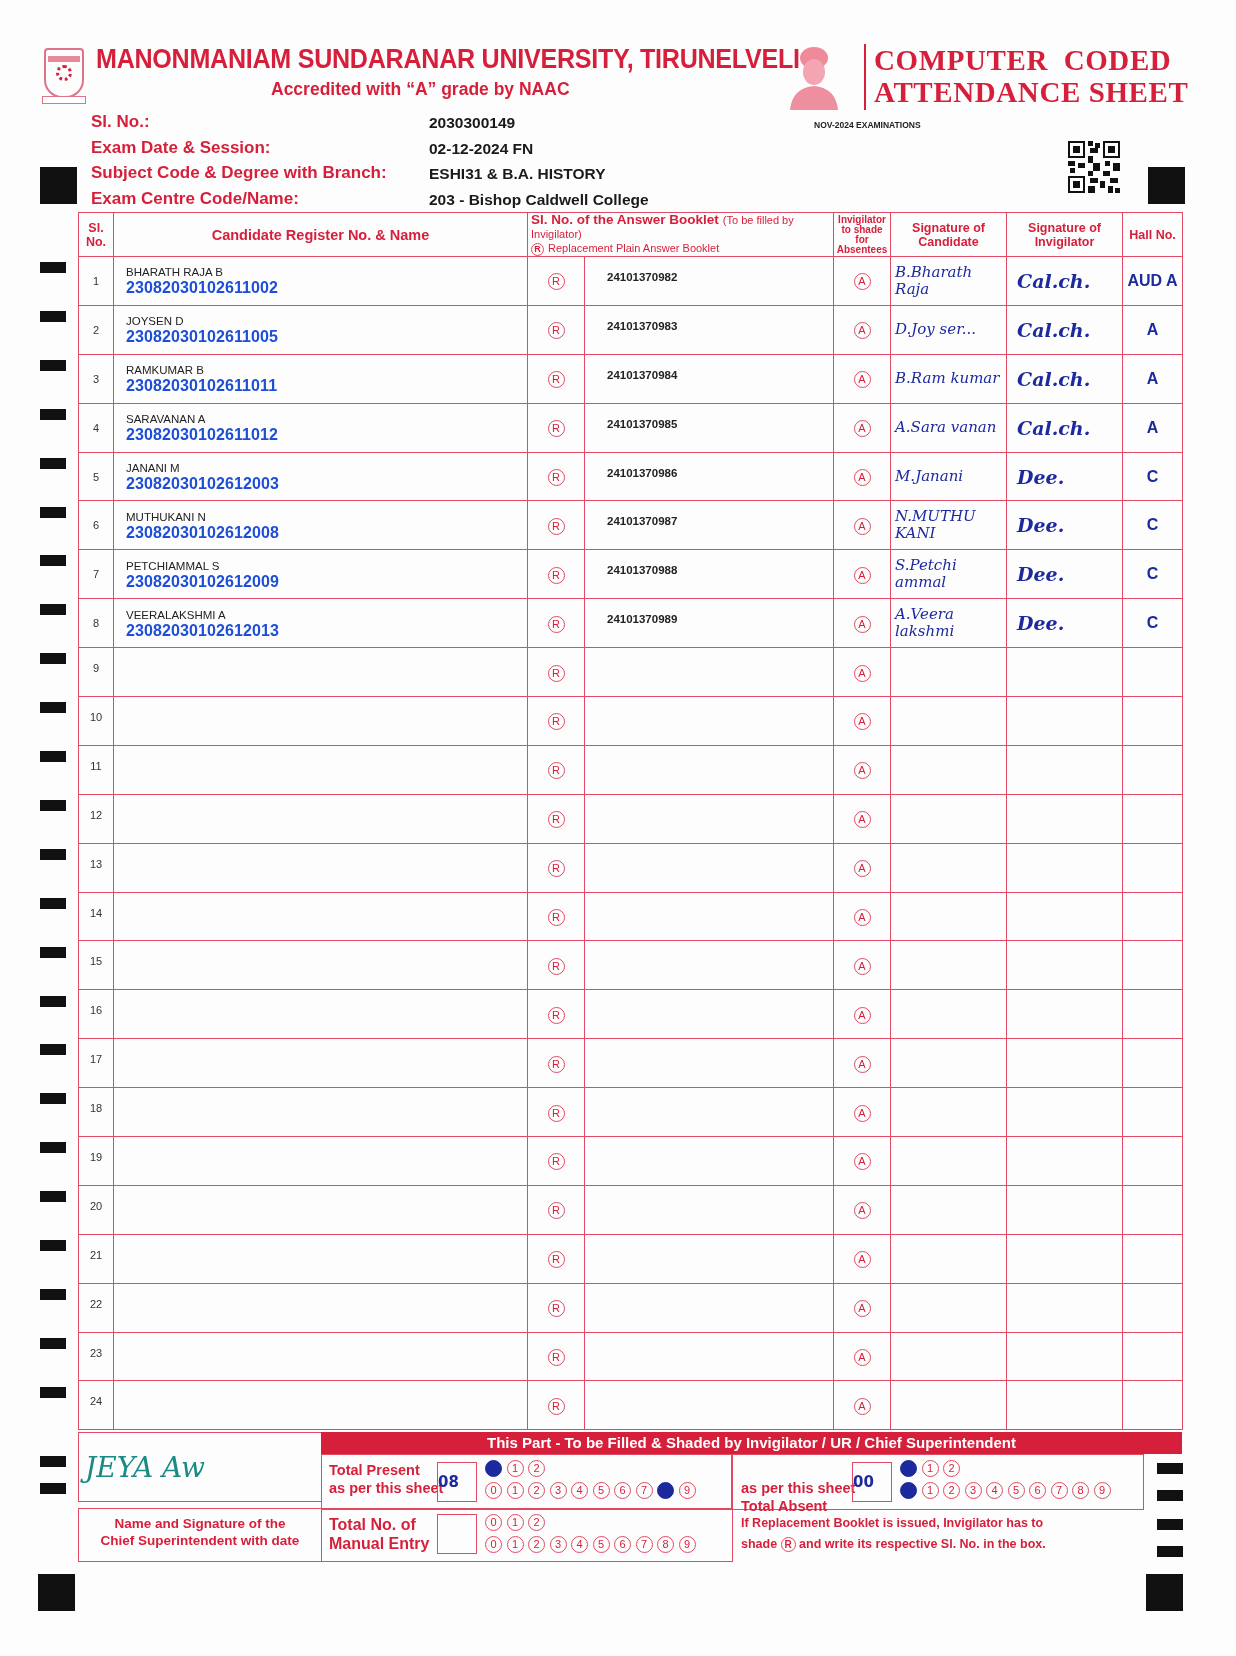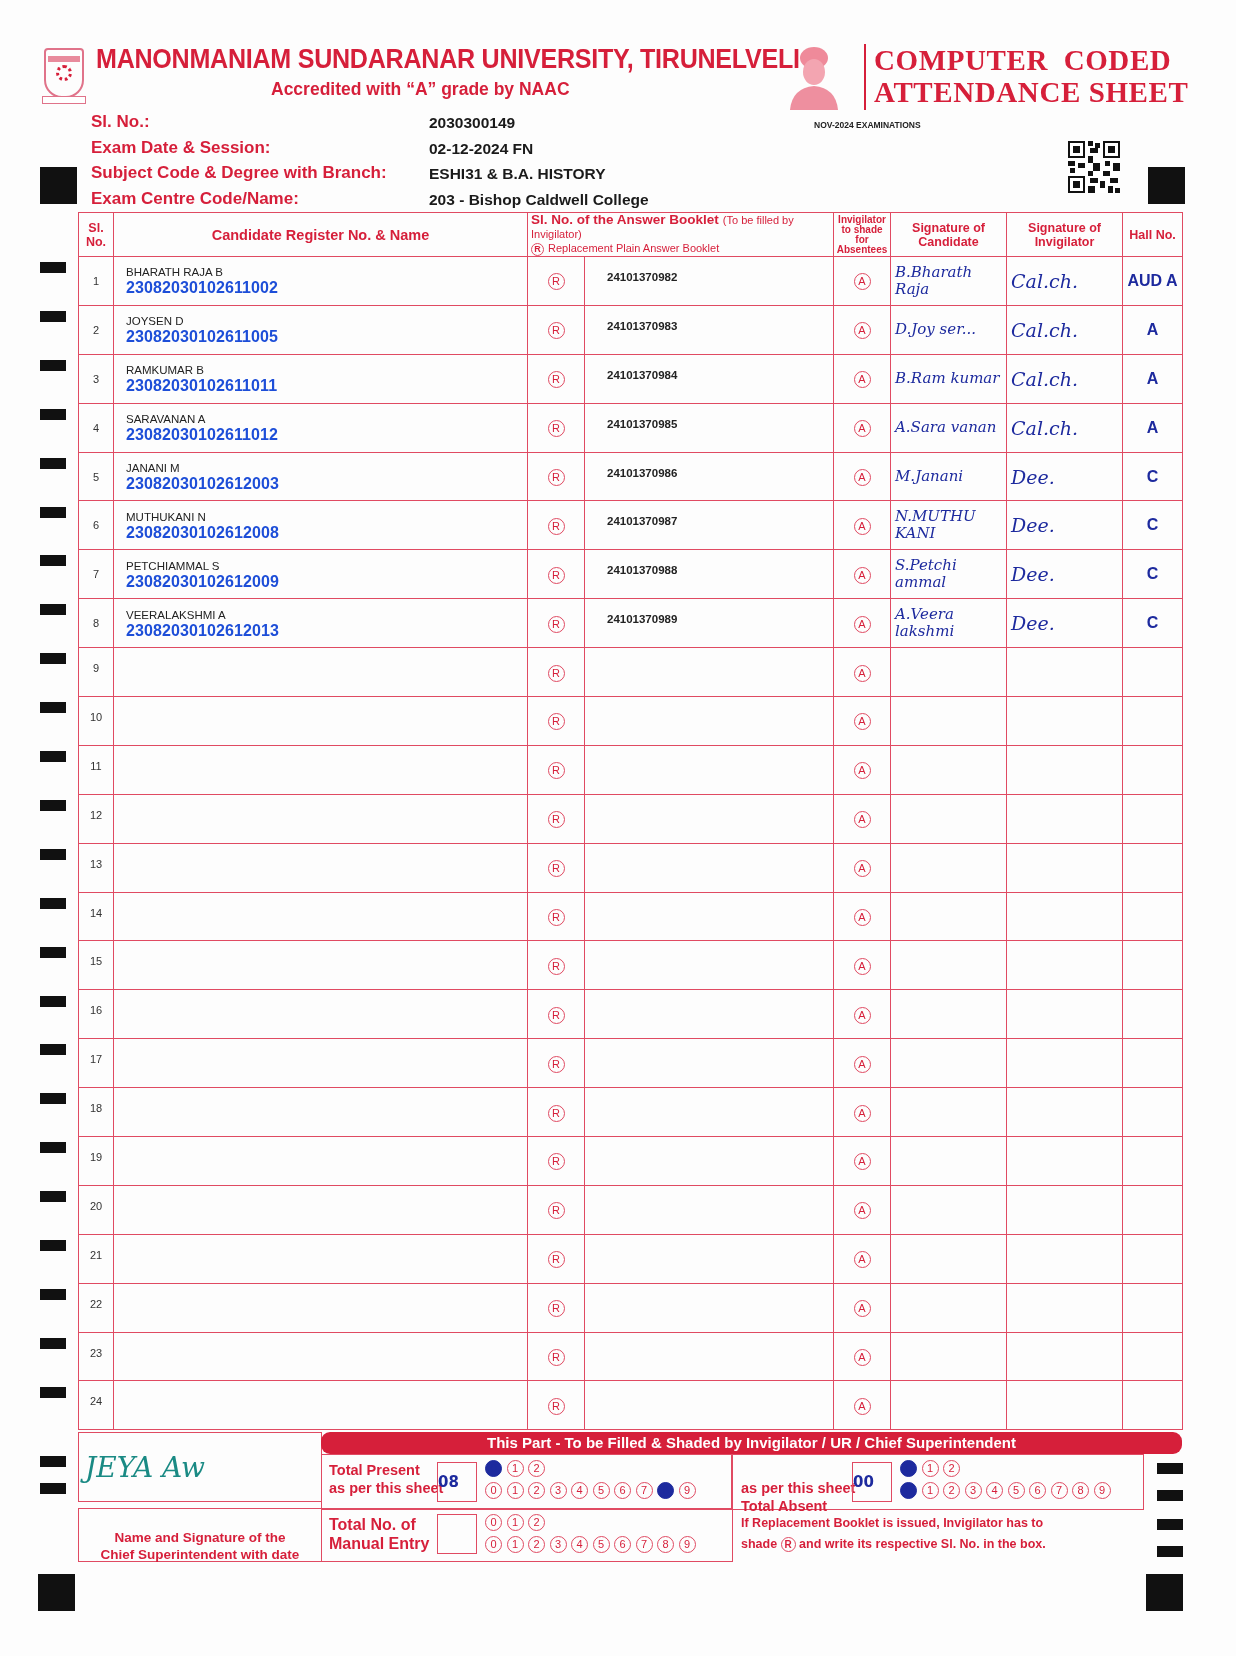--- a/index.html
+++ b/index.html
@@ -38,25 +38,25 @@
   .th-sign { font-size: 12.5px !important; line-height: 14px !important; }
   .slno { text-align: center; color: #333; font-size: 11px; }
   .slno.top { vertical-align: top; padding-top: 14px; }
   .name-cell { padding-left: 12px; }
   .c-name { font-size: 11.5px; font-weight: normal; color: #222; line-height: 14px; }
   .c-reg { font-size: 16px; font-weight: bold; color: #1d4ed8; line-height: 17px; letter-spacing: 0.1px; }
   .bubble-cell { text-align: center; }
   .bubble { display: inline-block; width: 17px; height: 17px; border: 1.2px solid #e04a62; border-radius: 50%; color: #d61f3a; font-size: 11px; line-height: 15px; text-align: center; }
   .booklet { font-size: 11.5px; font-weight: bold; color: #222; vertical-align: top !important; padding-top: 14px; padding-left: 22px; }
   .sig { font-family: "DejaVu Serif", serif; font-style: italic; color: #1d2a9e; font-size: 15px; line-height: 17px; padding-left: 4px; }
-  .isig { font-family: "DejaVu Serif", serif; font-style: italic; color: #1d2a9e; font-size: 19px; font-weight: normal; padding-left: 4px; margin-top: 24px; }
+  .isig { font-family: "DejaVu Serif", serif; font-style: italic; color: #1d2a9e; font-size: 19px; font-weight: bold; padding-left: 10px; margin-top: 24px; }
   .hall { text-align: center; color: #1d2a9e; font-weight: bold; font-size: 16px; line-height: 18px; }
 
   
-  .foot-band { left: 321px; top: 1432px; width: 861px; height: 22px; background: #d61f3a; color: #fff; font-weight: bold; font-size: 15px; text-align: center; line-height: 22px; border-radius: 9px; }
+  .foot-band { left: 321px; top: 1432px; width: 861px; height: 22px; background: #d61f3a; color: #fff; font-weight: bold; font-size: 15px; text-align: center; line-height: 22px; }
   .foot-box { border: 1.5px solid #e04a62; }
   .foot-label { font-weight: bold; font-size: 14.5px; line-height: 17px; white-space: nowrap; }
   .digit-box { width: 40px; height: 40px; border: 1.5px solid #e04a62; font-family: "DejaVu Sans", sans-serif; font-weight: bold; color: #1d2a9e; font-size: 15px; text-align: left; line-height: 38px; }
   .brow { display: flex; gap: 4.5px; white-space: nowrap; }
   .b { display: inline-block; width: 17px; height: 17px; border: 1.2px solid #e04a62; border-radius: 50%; font-size: 11px; line-height: 15px; text-align: center; color: #d61f3a; }
   .b.filled { background: #1d2a9e; border-color: #1d2a9e; color: #1d2a9e; }
   .note { font-weight: bold; font-size: 12.5px; line-height: 21px; }
   .cs-sign { font-family: "DejaVu Serif", serif; font-style: italic; color: #1a8a84; font-size: 28px; }
 </style>
 </head>
@@ -502,21 +502,21 @@
         <td class="sig"></td>
         <td class="isig"></td>
         <td class="hall"></td>
       </tr>
     </tbody>
 </table>
 
 <div class="abs foot-box" style="left:78px;top:1432px;width:244px;height:70px">
   <div class="abs cs-sign" style="left:6px;top:18px">JEYA  Aw</div>
 </div>
-<div class="abs foot-box" style="left:78px;top:1508px;width:244px;height:54px;text-align:center;padding-top:20px">
+<div class="abs foot-box" style="left:78px;top:1508px;width:244px;height:54px;text-align:center;padding-top:6px">
   <div class="foot-label" style="font-size:13.5px">Name and Signature of the</div>
   <div class="foot-label" style="font-size:13.5px">Chief Superintendent with date</div>
 </div>
 
 <div class="abs foot-band">This Part - To be Filled &amp; Shaded by Invigilator / UR / Chief Superintendent</div>
 
 <div class="abs foot-box" style="left:321px;top:1454px;width:412px;height:56px"></div>
 <div class="abs foot-label" style="left:329px;top:1462px">Total Present</div>
 <div class="abs foot-label" style="left:329px;top:1480px">as per this sheet</div>
 <div class="abs digit-box" style="left:437px;top:1462px">08</div>

